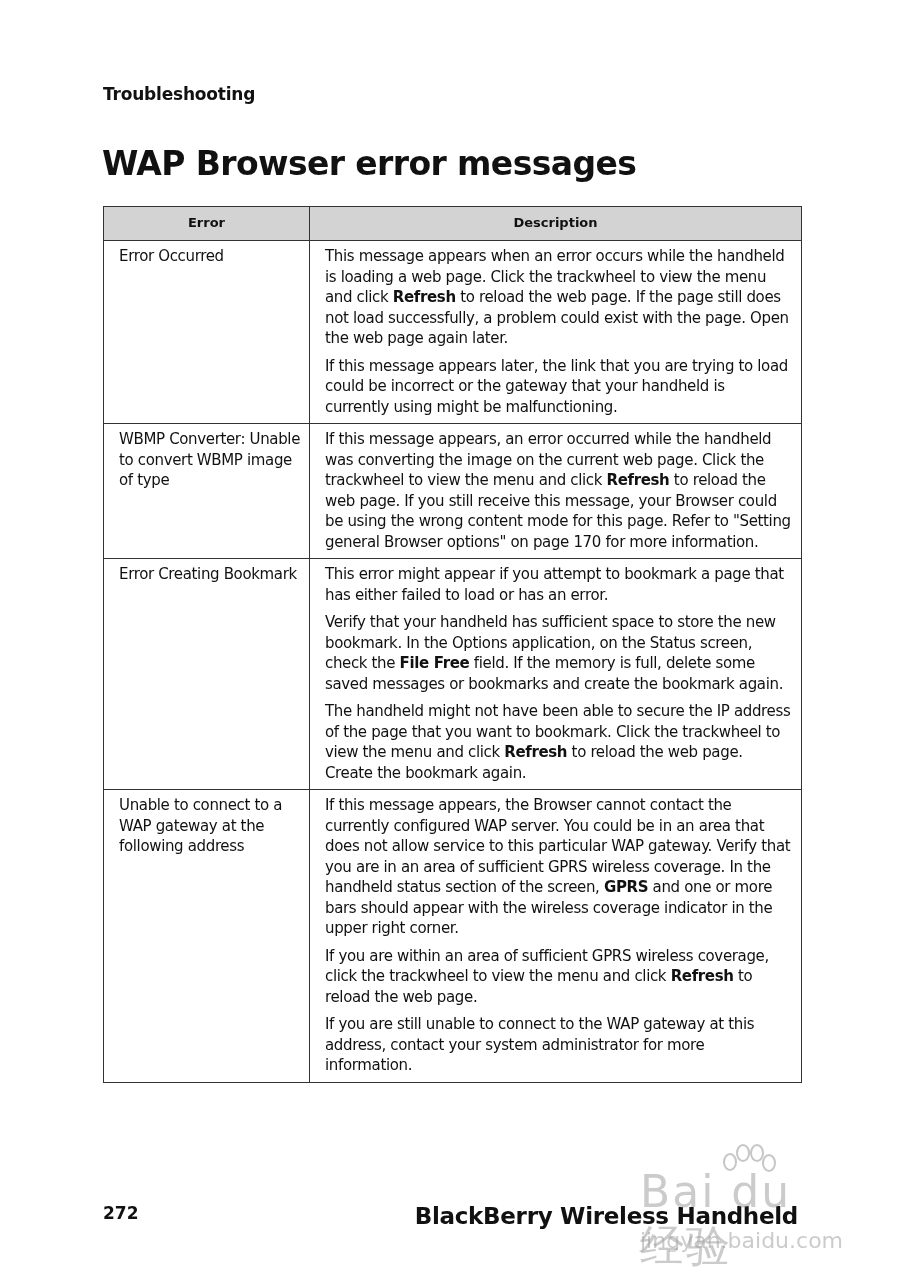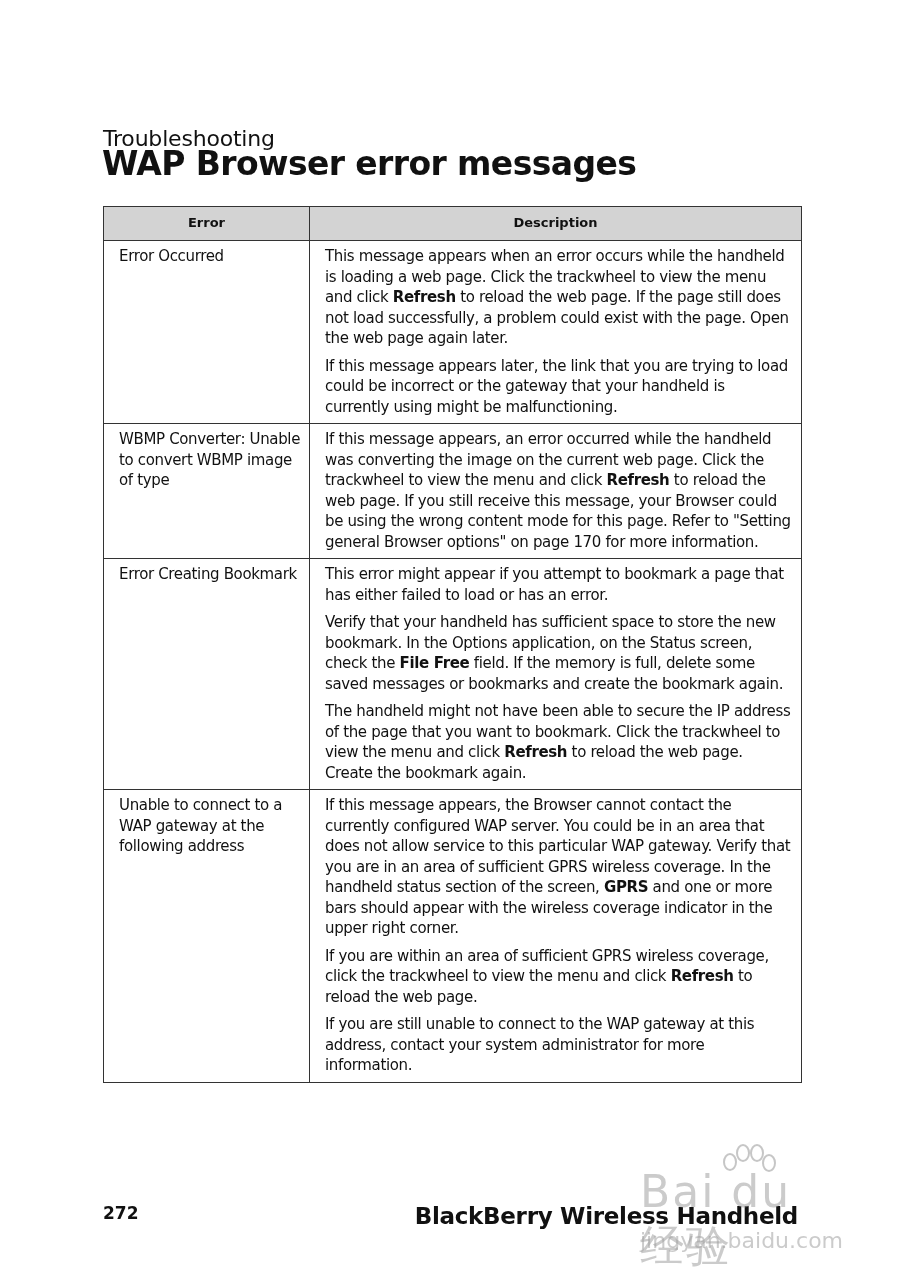--- a/index.html
+++ b/index.html
@@ -2,21 +2,21 @@
 <html><head>
 <meta charset="utf-8">
 <style>
   html, body { margin: 0; padding: 0; background: #ffffff; }
   body {
     width: 902px; height: 1280px; position: relative; overflow: hidden;
     font-family: "DejaVu Sans", sans-serif; color: #111;
   }
   .section-label {
     position: absolute; left: 103px; top: 84px;
-    font-size: 22px; font-weight: normal; letter-spacing: -0.2px; margin-top: 42px;
+    font-size: 17px; font-weight: bold; letter-spacing: -0.2px;
   }
   .page-title {
     position: absolute; left: 102px; top: 144px;
     font-size: 33px; font-weight: bold; letter-spacing: -0.6px; margin: 0; text-align: center;
   }
   table.errors {
     position: absolute; left: 103px; top: 206px;
     width: 698px; border-collapse: collapse; table-layout: fixed;
     font-size: 15px; line-height: 20.5px; letter-spacing: -0.35px;
   }

